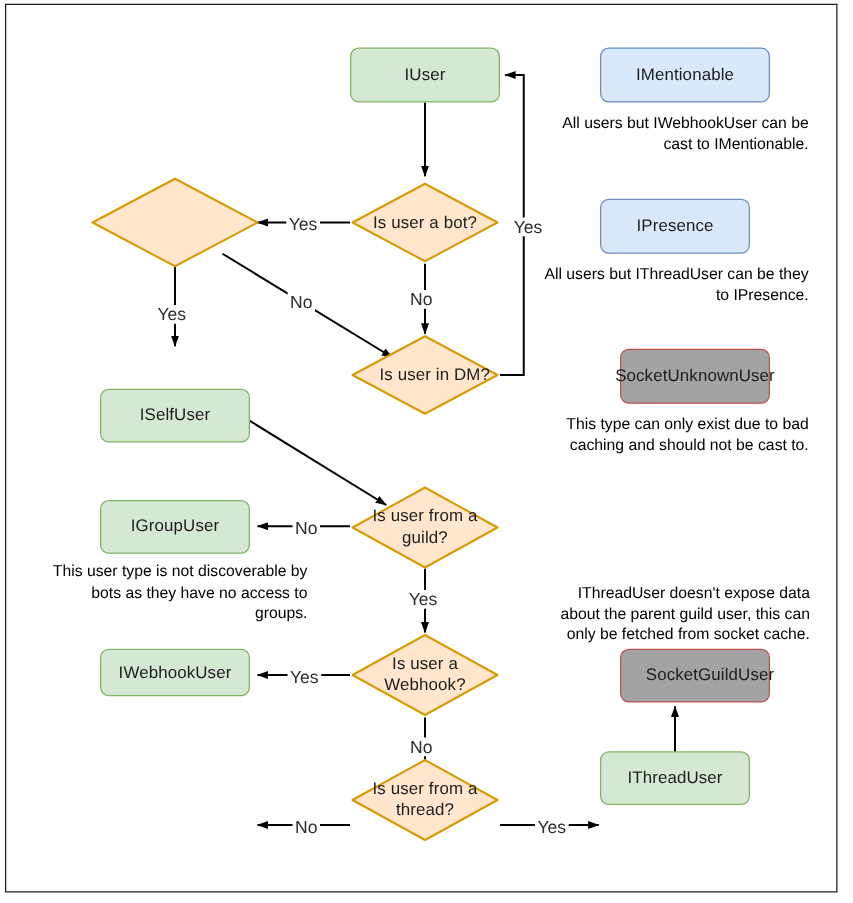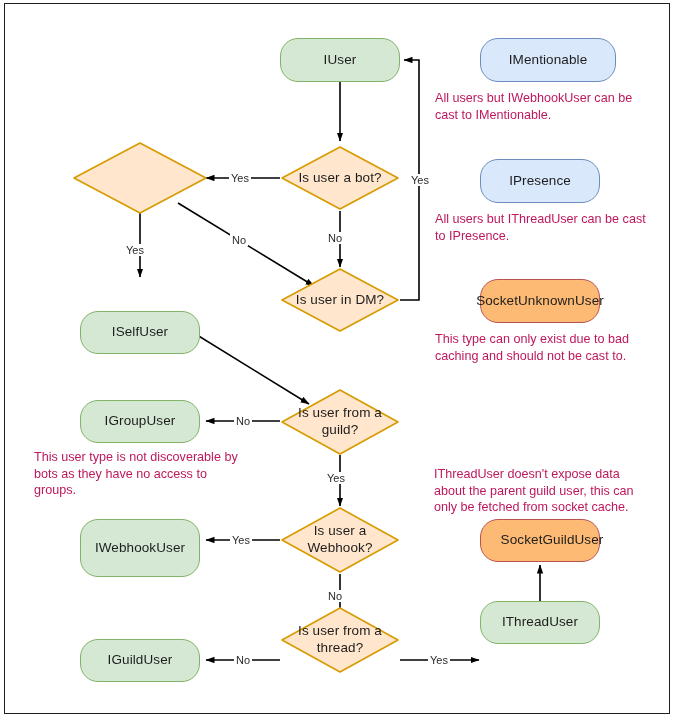--- a/index.html
+++ b/index.html
@@ -24,48 +24,49 @@
     display:flex;
     align-items:center;
     justify-content:center;
     text-align:center;
     font-size:13.5px;
     color:#1d1d1d;
     line-height:1.25;
     letter-spacing:0.1px;
   }
   .box{
-    border-radius:18px;
+    border-radius:7px;
     border:1.3px solid #82b366;
     background:#d5e8d4;
   }
   .box.blue{
     border-color:#6c8ebf;
     background:#dae8fc;
   }
   .box.red{
     border-color:#b85450;
-    background:#fdba74;
+    background:#a3a3a3;
+    margin-left:16px;
   }
   .diamond{
     background:transparent;
     border:none;
   }
   .diamond svg{position:absolute;left:0;top:0;}
   .diamond .dtext{position:relative;z-index:2;padding:0 8px;}
   .note{
     position:absolute;
     font-size:12.6px;
-    color:#be185d;
-    text-align:left;
+    color:#000000;
+    text-align:right;
     line-height:1.33;
   }
   .edgelabel{
     position:absolute;
-    font-size:11px;
+    font-size:14px;
     color:#2b2b2b;
     background:#ffffff;
     padding:0 2px;
     line-height:1.1;
     white-space:nowrap;
   }
   #edges{position:absolute;left:0;top:0;width:682px;height:722px;pointer-events:none;}
 </style>
 </head>
 <body>
@@ -125,21 +126,21 @@
   <div class="node diamond" style="left:72px;top:141px;width:136px;height:74px;">
     <svg width="136" height="74" viewBox="0 0 136 74">
       <polygon points="68,2 134,37 68,72 2,37" fill="#ffe6cc" stroke="#d79b00" stroke-width="1.6" stroke-linejoin="round"></polygon>
     </svg>
   </div>
 
   <div class="node box" style="left:80px;top:279px;width:120px;height:43px;margin-top:32px;">
     <span>ISelfUser</span>
   </div>
 
-  <div class="node diamond" style="left:280px;top:267px;width:120px;height:66px;">
+  <div class="node diamond" style="left:280px;top:267px;width:120px;height:66px;justify-content:flex-end;">
     <svg width="120" height="66" viewBox="0 0 120 66">
       <polygon points="60,2 118,33 60,64 2,33" fill="#ffe6cc" stroke="#d79b00" stroke-width="1.6" stroke-linejoin="round"></polygon>
     </svg>
     <span class="dtext">Is user in DM?</span>
   </div>
 
   <div class="node diamond" style="left:280px;top:388px;width:120px;height:68px;justify-content:center;">
     <svg width="120" height="68" viewBox="0 0 120 68">
       <polygon points="60,2 118,34 60,66 2,34" fill="#ffe6cc" stroke="#d79b00" stroke-width="1.6" stroke-linejoin="round"></polygon>
     </svg>
@@ -150,52 +151,49 @@
     <span>IGroupUser</span>
   </div>
 
   <div class="node diamond" style="left:280px;top:506px;width:120px;height:68px;">
     <svg width="120" height="68" viewBox="0 0 120 68">
       <polygon points="60,2 118,34 60,66 2,34" fill="#ffe6cc" stroke="#d79b00" stroke-width="1.6" stroke-linejoin="round"></polygon>
     </svg>
     <span class="dtext">Is user a Webhook?</span>
   </div>
 
-  <div class="node box" style="left:80px;top:519px;width:120px;height:58px;">
+  <div class="node box" style="left:80px;top:519px;width:120px;height:38px;">
     <span>IWebhookUser</span>
   </div>
 
   <div class="node diamond" style="left:280px;top:606px;width:120px;height:68px;">
     <svg width="120" height="68" viewBox="0 0 120 68">
       <polygon points="60,2 118,34 60,66 2,34" fill="#ffe6cc" stroke="#d79b00" stroke-width="1.6" stroke-linejoin="round"></polygon>
     </svg>
     <span class="dtext">Is user from a thread?</span>
   </div>
 
-  <div class="node box" style="left:80px;top:639px;width:120px;height:43px;">
-    <span>IGuildUser</span>
-  </div>
 
   <div class="node box" style="left:480px;top:601px;width:120px;height:43px;">
     <span>IThreadUser</span>
   </div>
 
   <div class="node box red" style="left:480px;top:519px;width:120px;height:43px;padding-left:24px;">
     <span>SocketGuildUser</span>
   </div>
 
   <div class="node box blue" style="left:480px;top:38px;width:136px;height:44px;">
     <span>IMentionable</span>
   </div>
   <div class="note" style="left:435px;top:90px;width:212px;">All users but IWebhookUser can be cast to IMentionable.</div>
 
   <div class="node box blue" style="left:480px;top:159px;width:120px;height:44px;">
     <span>IPresence</span>
   </div>
-  <div class="note" style="left:435px;top:211px;width:212px;">All users but IThreadUser can be cast to IPresence.</div>
+  <div class="note" style="left:435px;top:211px;width:212px;">All users but IThreadUser can be they to IPresence.</div>
 
   <div class="node box red" style="left:480px;top:279px;width:120px;height:44px;">
     <span>SocketUnknownUser</span>
   </div>
   <div class="note" style="left:435px;top:331px;width:212px;">This type can only exist due to bad caching and should not be cast to.</div>
 
   <div class="note" style="left:34px;top:449px;width:212px;">This user type is not discoverable by bots as they have no access to groups.</div>
 
   <div class="note" style="left:434px;top:466px;width:214px;">IThreadUser doesn't expose data about the parent guild user, this can only be fetched from socket cache.</div>
 

